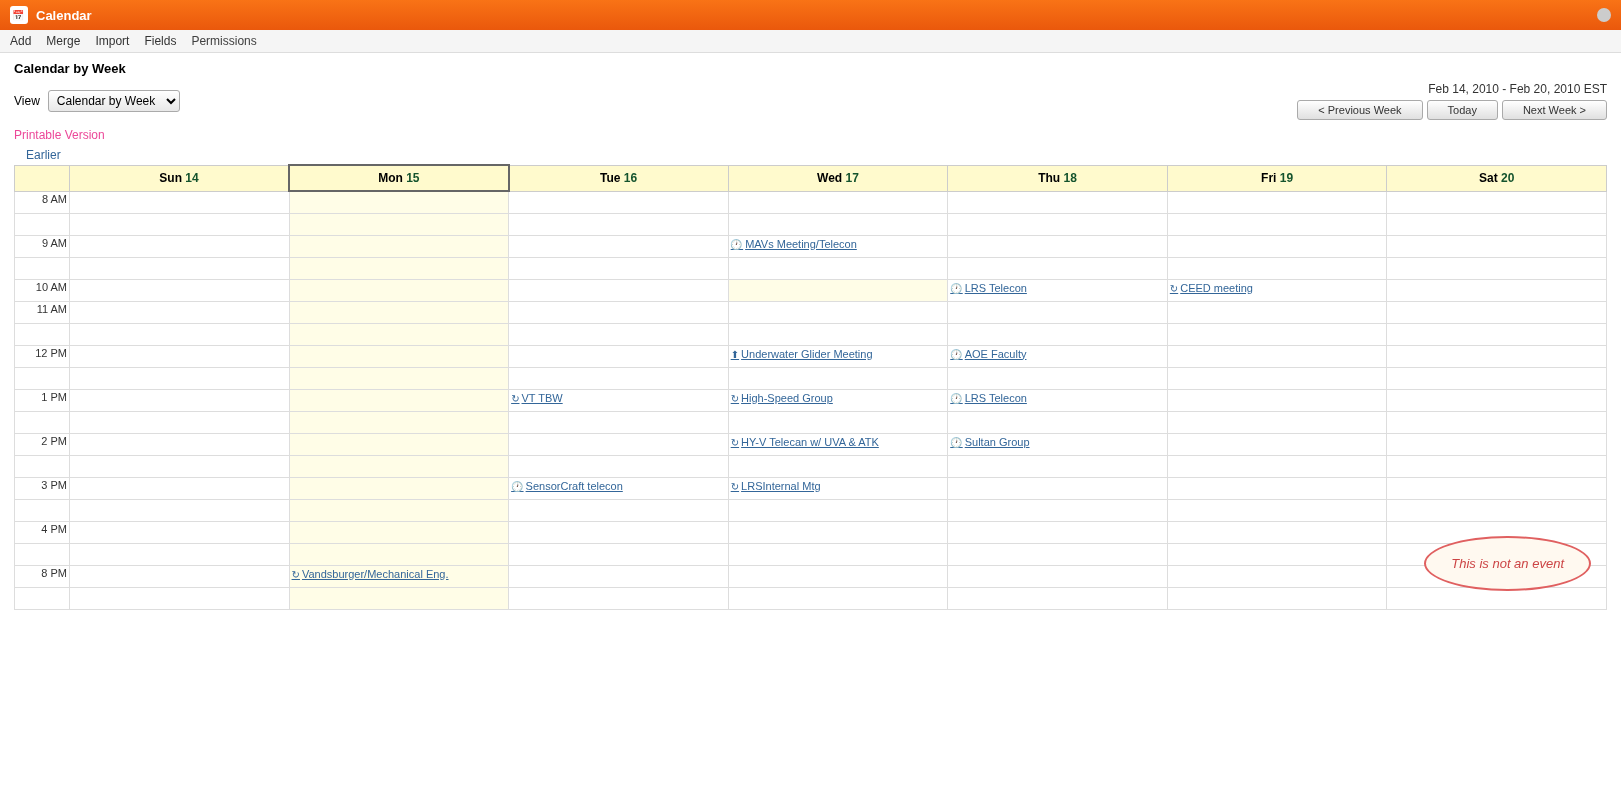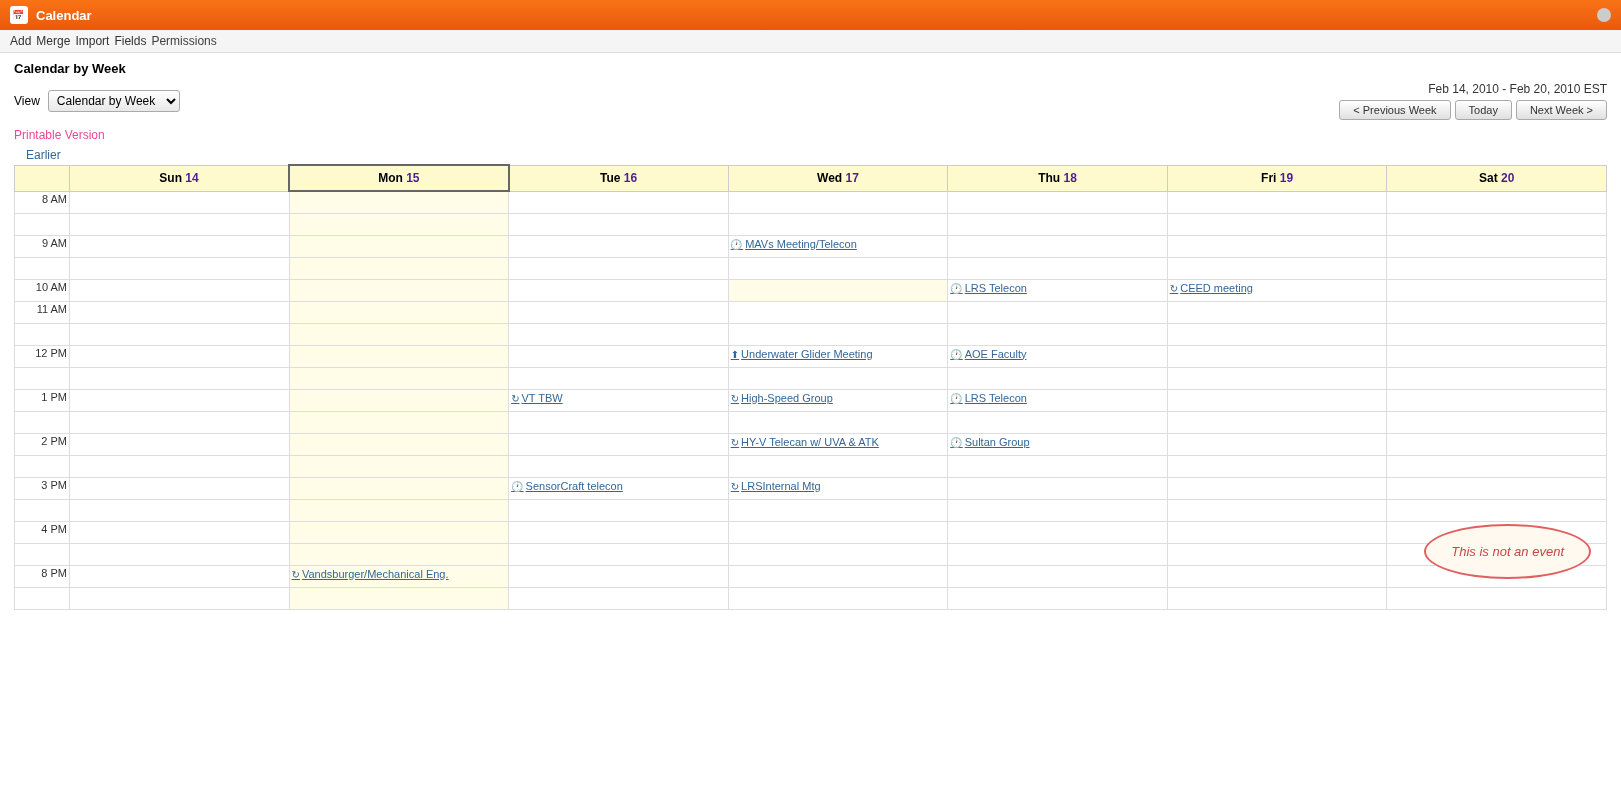--- a/index.html
+++ b/index.html
@@ -40,21 +40,21 @@
       border-radius: 50%;
       cursor: pointer;
     }
 
     
     .menu-bar {
       background: #f5f5f5;
       border-bottom: 1px solid #ddd;
       padding: 4px 10px;
       display: flex;
-      gap: 5px;
+      gap: 15px;
     }
     .menu-bar a {
       color: #333;
       text-decoration: none;
       font-size: 12px;
       cursor: pointer;
     }
     .menu-bar a.permissions { color: #404040; }
 
     
@@ -93,21 +93,21 @@
     }
     .date-range {
       font-size: 12px;
       color: #333;
     }
     .nav-buttons {
       display: flex;
       gap: 4px;
     }
     .nav-btn {
-      padding: 3px 13px;
+      padding: 3px 20px;
       border: 1px solid #aaa;
       background: linear-gradient(to bottom, #fff, #e0e0e0);
       border-radius: 3px;
       cursor: pointer;
       font-size: 11px;
       color: #333;
     }
 
     
     .printable-link {
@@ -175,31 +175,31 @@
       font-size: 11px;
       line-height: 1.3;
     }
     .event-icon { font-size: 10px; margin-right: 2px; }
     .event-cell {
       background: #fffde7;
       border: 1px solid #e0d090;
       padding: 1px 3px;
     }
     .th-link {
-      color: #4c1d95;
+      color: #14532d;
       text-decoration: none;
       cursor: pointer;
       text-align: center;
     }
 
     
     .not-event-container {
       position: absolute;
       right: 30px;
-      top: 360px;
+      top: 372px;
     }
     .not-event-ellipse {
       border: 2px solid #e06060;
       border-radius: 50%;
       padding: 18px 25px;
       color: #cc4444;
       font-size: 13px;
       font-style: italic;
       background: #fff9f0;
       text-align: center;

